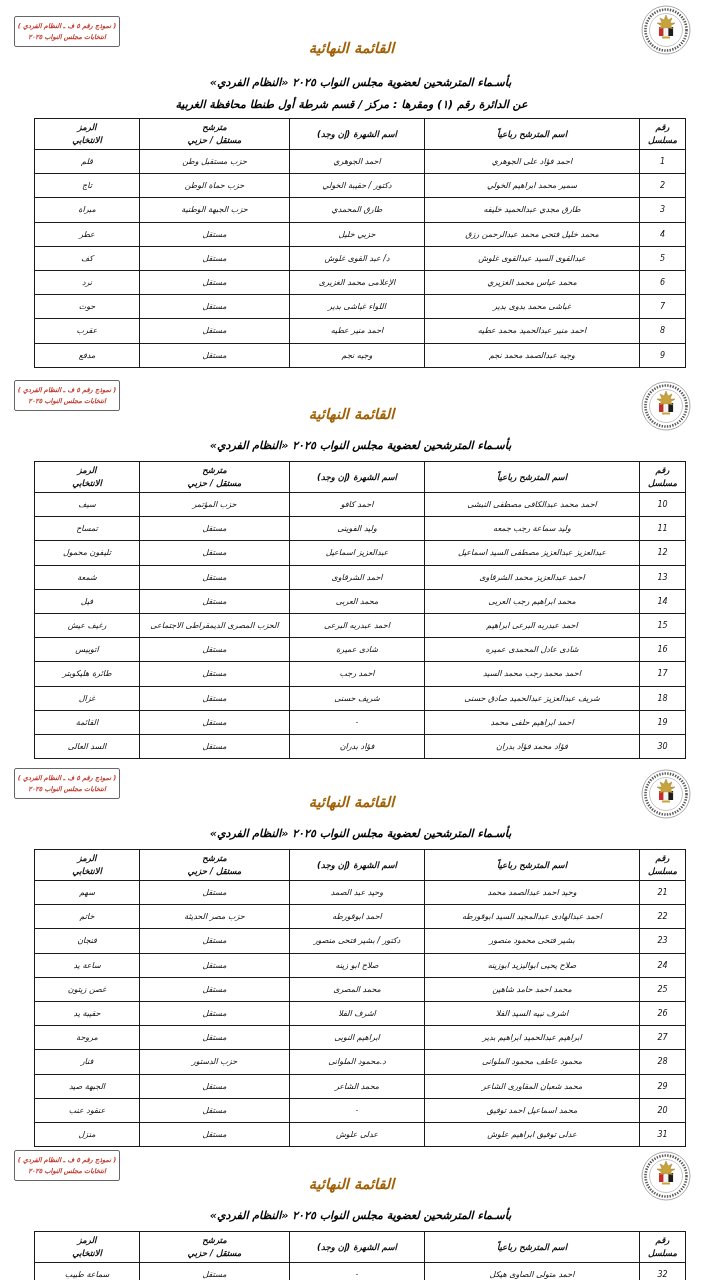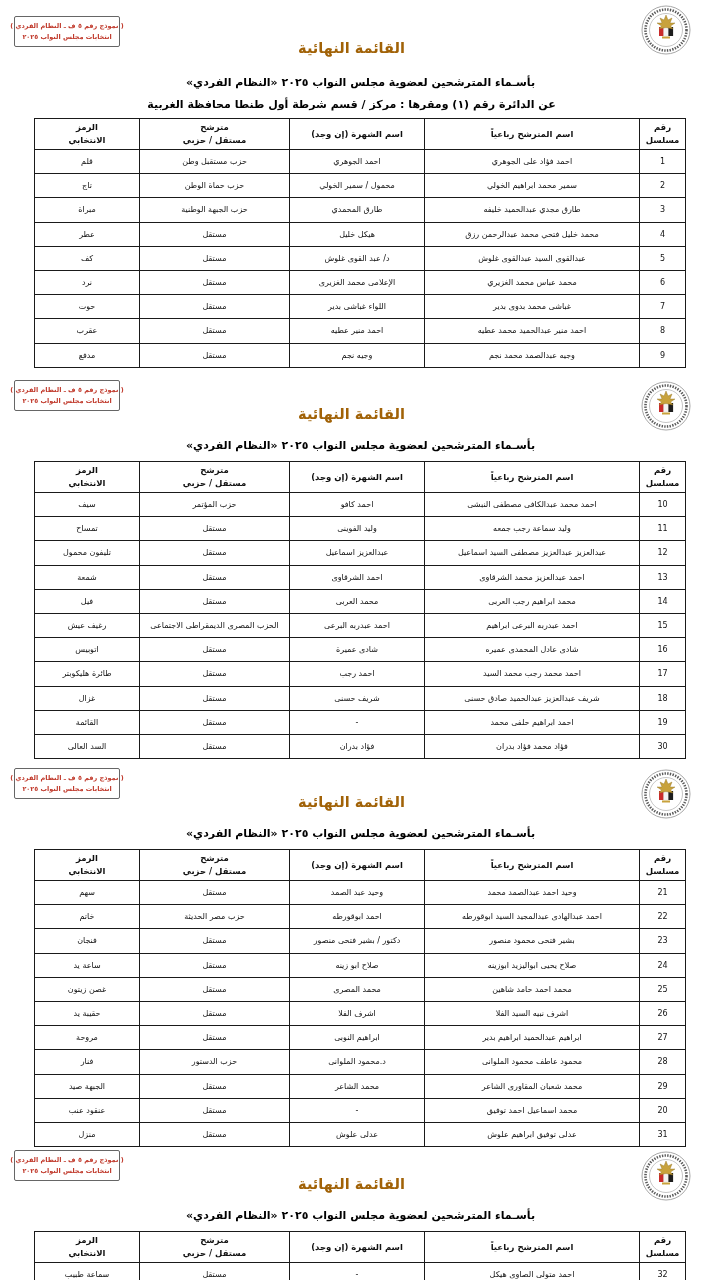--- a/index.html
+++ b/index.html
@@ -2,21 +2,21 @@
 <html lang="ar" dir="rtl"><head>
 <meta charset="utf-8">
 <style>
   * { margin:0; padding:0; box-sizing:border-box; }
   html,body { background:#ffffff; }
   body {
     width:703px; height:1280px; overflow:hidden; position:relative;
     font-family:"DejaVu Sans", sans-serif; color:#111;
     direction:rtl;
   }
-  .page { position:relative; width:703px; height:1280px; }
+  .page { position:relative; width:703px; height:1280px;font-style:italic; }
 
   .sheet { position:absolute; left:0; width:703px; }
 
   
   .form-box {
     position:absolute; left:14px; top:16px; width:106px; min-height:31px;
     border:1px solid #666; border-radius:2px;
     display:flex; flex-direction:column; justify-content:center; align-items:center;
     padding:2px 3px; background:#fff;
   }
@@ -121,35 +121,35 @@
           <tr>
             <td class="serial">1</td>
             <td>احمد فؤاد على الجوهري</td>
             <td>احمد الجوهري</td>
             <td>حزب مستقبل وطن</td>
             <td>قلم</td>
           </tr>
           <tr>
             <td class="serial">2</td>
             <td>سمير محمد ابراهيم الخولي</td>
-            <td>محمول / سمير الخولي</td>
+            <td>دكتور / حقيبة الخولي</td>
             <td>حزب حماة الوطن</td>
             <td>تاج</td>
           </tr>
           <tr>
             <td class="serial">3</td>
             <td>طارق مجدي عبدالحميد خليفه</td>
             <td>طارق المحمدي</td>
             <td>حزب الجبهة الوطنية</td>
             <td>مبراة</td>
           </tr>
           <tr>
             <td class="serial">4</td>
             <td>محمد خليل فتحي محمد عبدالرحمن رزق</td>
-            <td>هيكل خليل</td>
+            <td>حزبي خليل</td>
             <td>مستقل</td>
             <td>عطر</td>
           </tr>
           <tr>
             <td class="serial">5</td>
             <td>عبدالقوى السيد عبدالقوى غلوش</td>
             <td>د/ عبد القوى غلوش</td>
             <td>مستقل</td>
             <td>كف</td>
           </tr>

